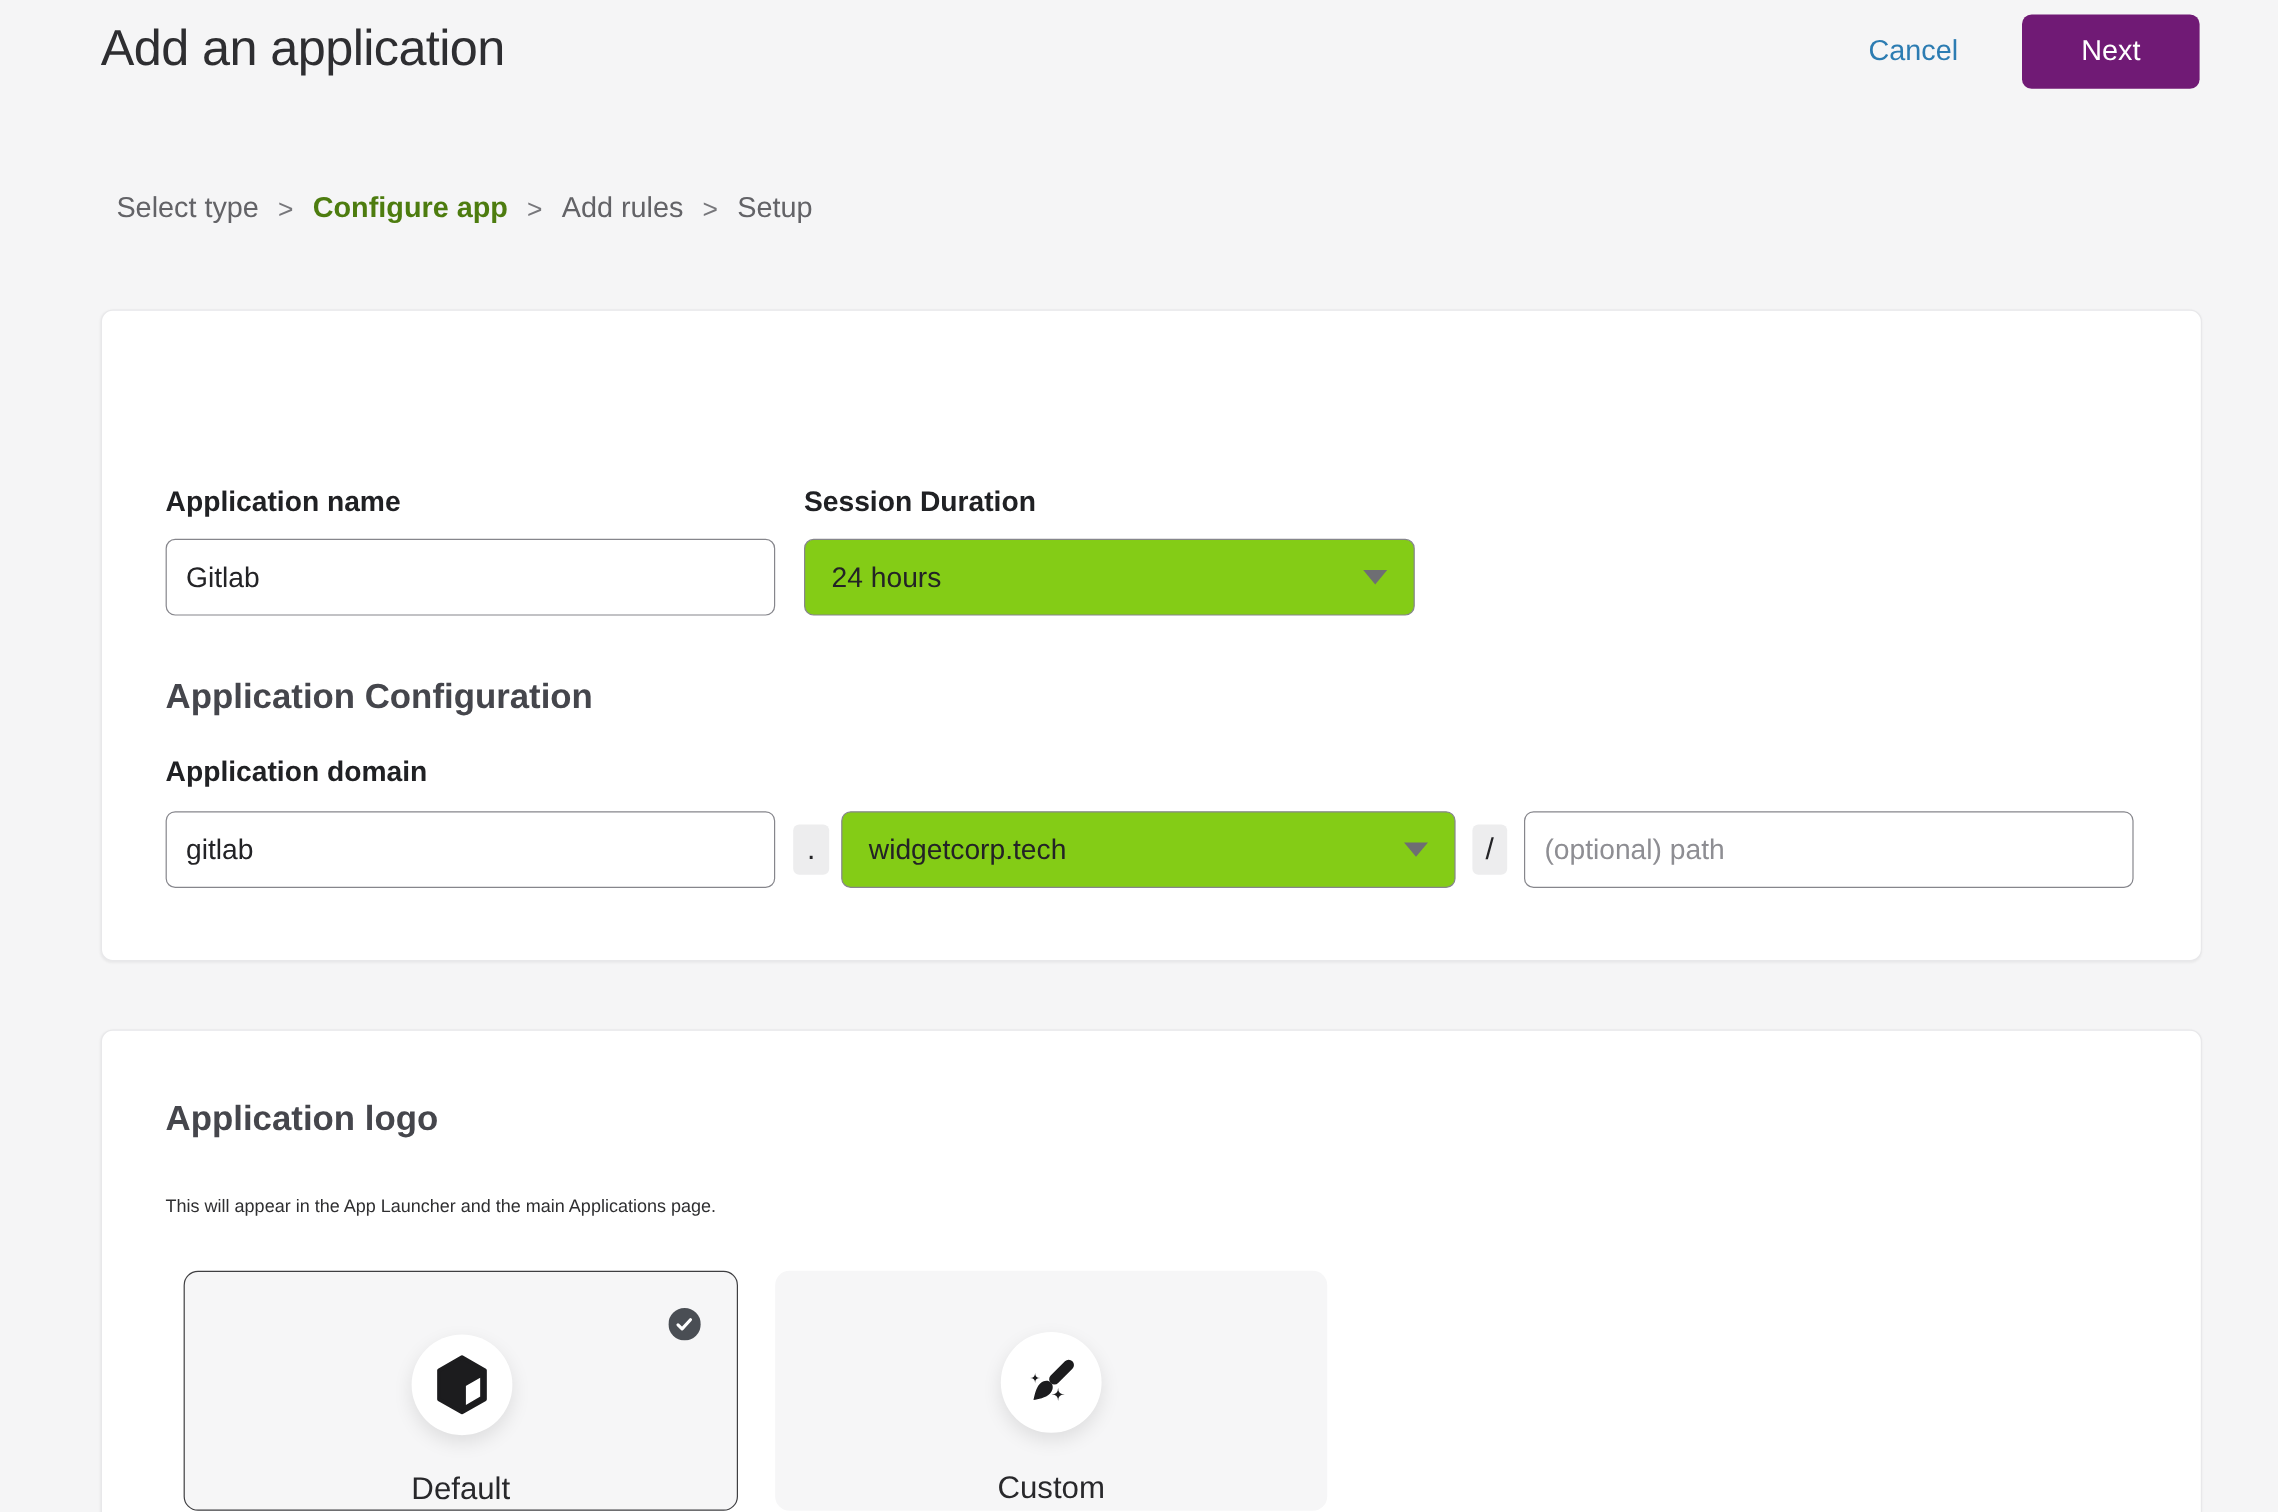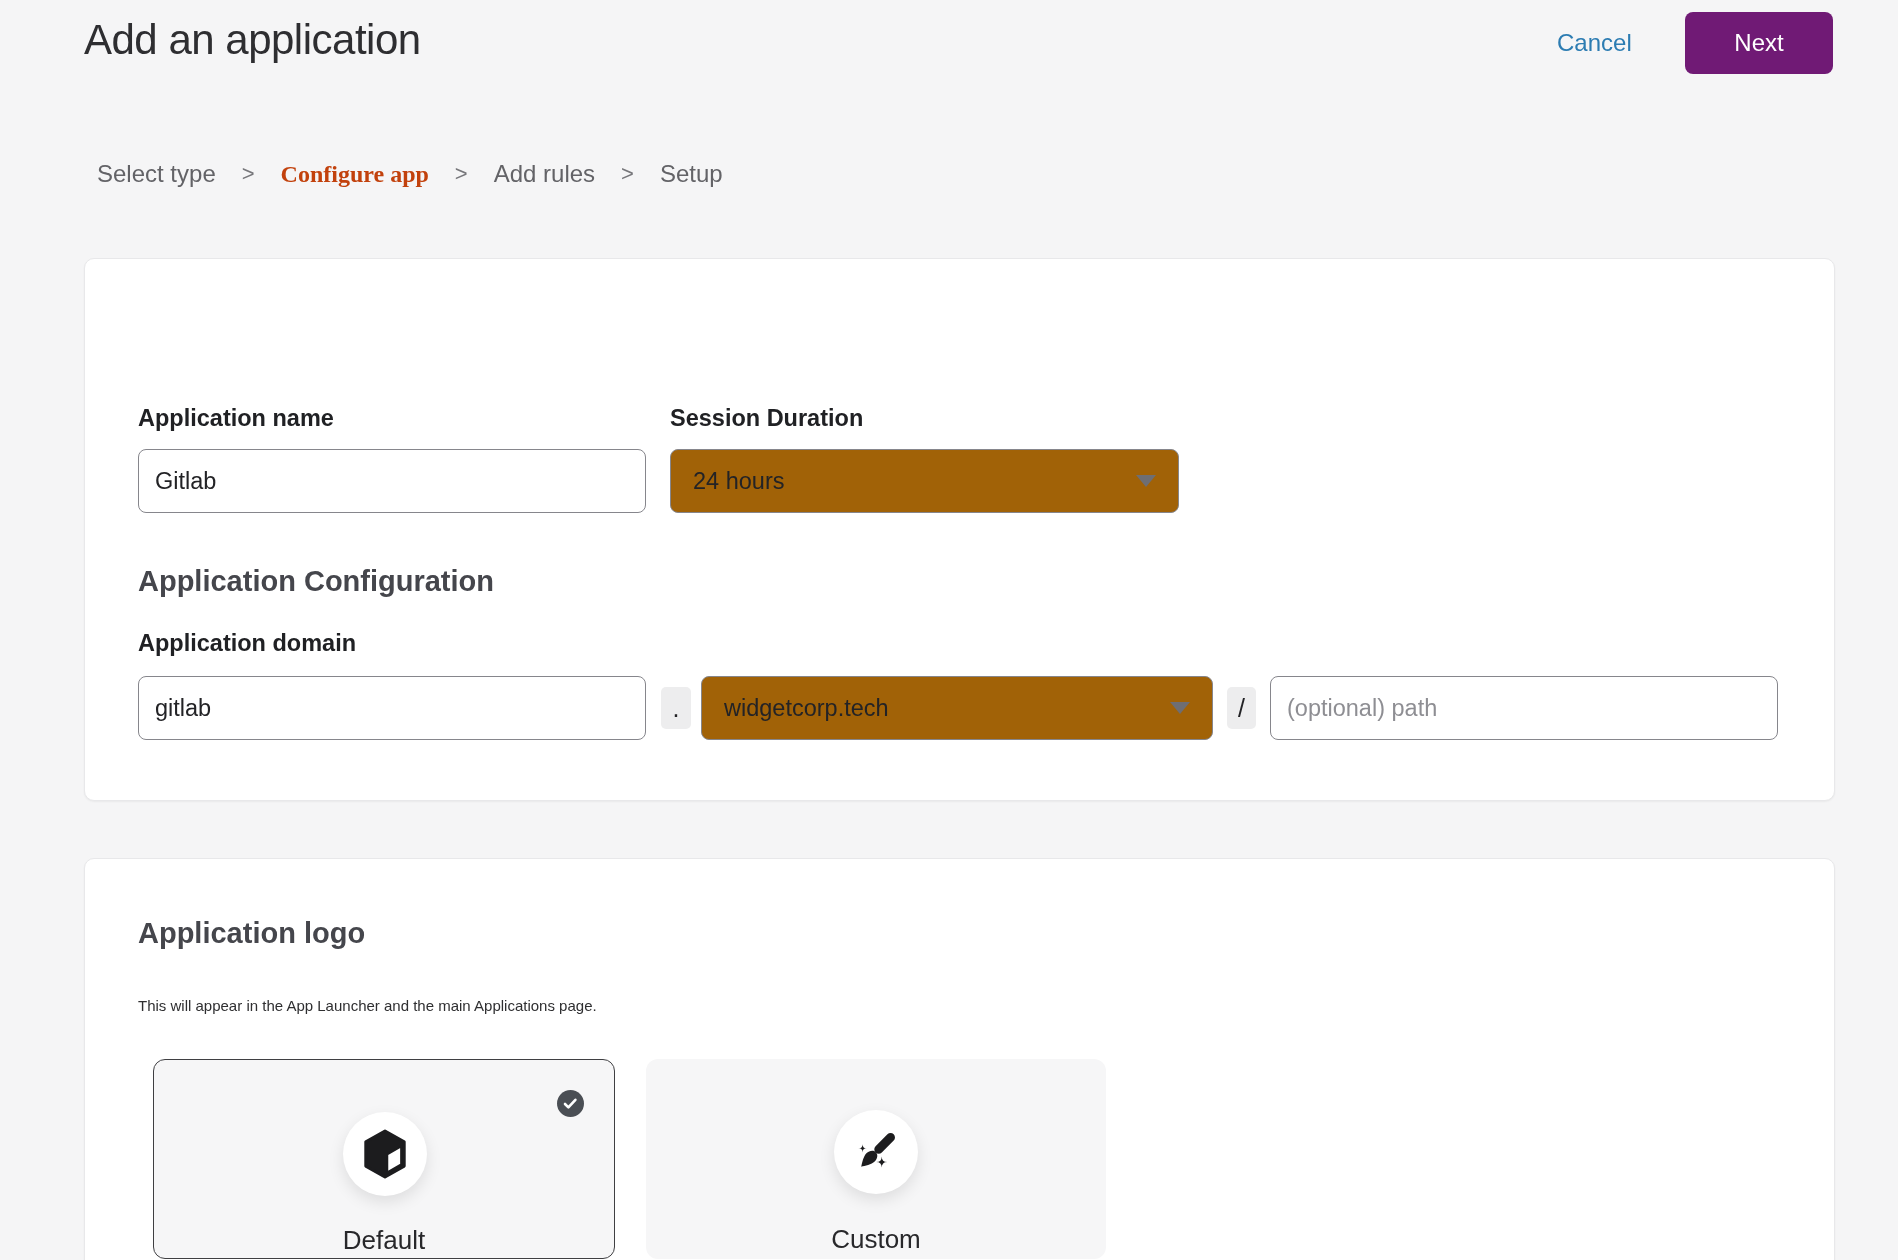--- a/index.html
+++ b/index.html
@@ -24,24 +24,24 @@
   }
   .next-btn {
     position: absolute; left: 1685px; top: 12px; width: 148px; height: 62px;
     background: #701a75; border: none; border-radius: 8px;
     color: #ffffff; font-size: 24px; font-family: inherit; cursor: pointer;
   }
 
   
   .breadcrumb {
     position: absolute; left: 97px; top: 160px;
-    font-size: 24px; color: #636367; display: flex; gap: 26px; align-items: center;
+    font-size: 24px; color: #636367; display: flex; gap: 16px; align-items: flex-end;
   }
   .crumb { color: #636367; }
-  .crumb.active { color: #c2410c; font-weight: 700; font-family: Liberation Serif, serif; }
+  .crumb.active { color: #4d7c0f; font-weight: 700; }
   .crumb-sep { color: #77777b; font-size: 22px; }
 
   
   .card {
     position: absolute; left: 84px; width: 1751px;
     background: #ffffff; border: 1px solid #e8e8ea; border-radius: 10px;
     box-shadow: 0 1px 2px rgba(0,0,0,0.05);
   }
   .card-1 { top: 258px; height: 543px; }
   .card-2 { top: 858px; height: 520px; }
@@ -58,21 +58,21 @@
   .text-input {
     position: absolute; height: 64px;
     border: 1.5px solid #86868c; border-radius: 8px; background: #fff;
     font-family: inherit; font-size: 23.5px; color: #232326; padding: 0 16px;
     outline: none;
   }
   .text-input::placeholder { color: #8e8e93; }
 
   .select-box {
     position: absolute; height: 64px;
-    border: 1.5px solid #86868c; border-radius: 8px; background: #a16207;
+    border: 1.5px solid #86868c; border-radius: 8px; background: #84cc16;
     display: flex; align-items: center; justify-content: space-between;
     padding: 0 22px; font-size: 23.5px; color: #232326; cursor: pointer;
   }
   .caret-down {
     width: 0; height: 0;
     border-left: 10px solid transparent; border-right: 10px solid transparent;
     border-top: 12px solid #6e6e73;
   }
 
   .sep-badge {

